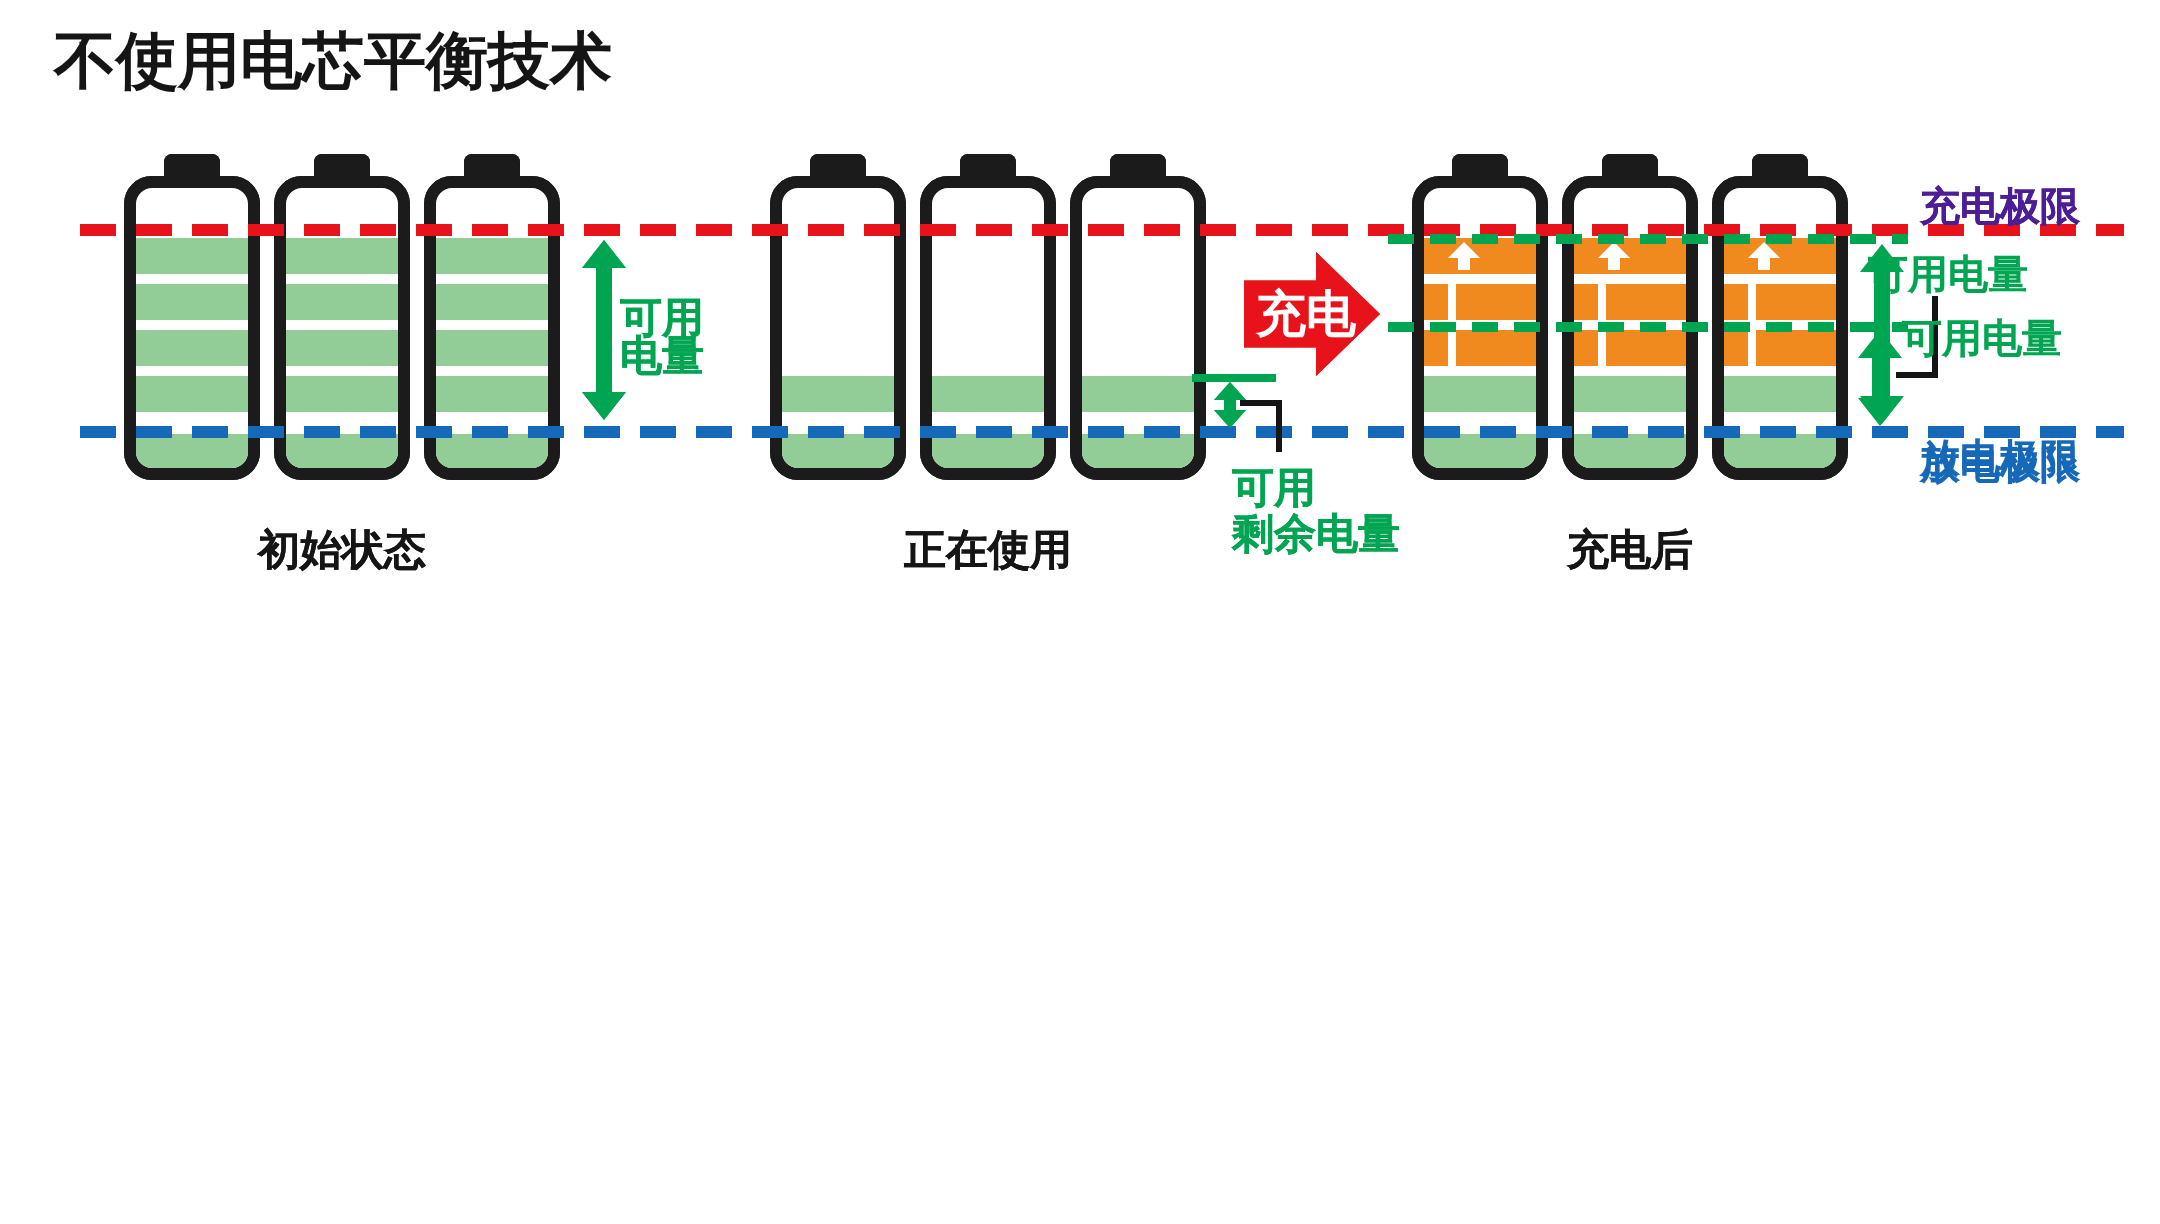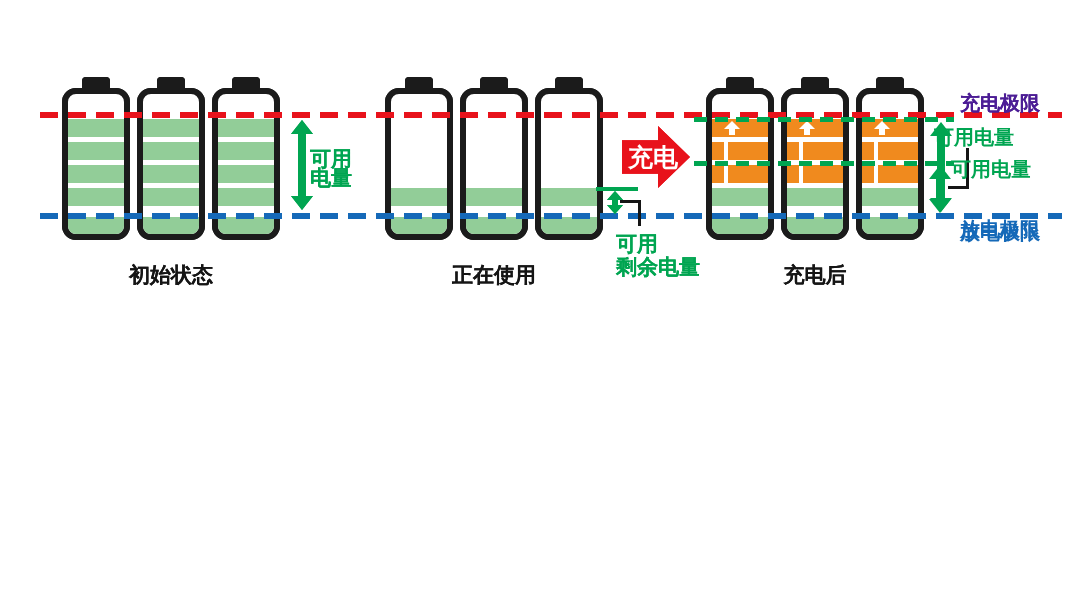--- a/index.html
+++ b/index.html
@@ -69,20 +69,21 @@
     clip-path:polygon(0 23%,53% 23%,53% 0,100% 50%,53% 100%,53% 77%,0 77%);}
   .charge .txt{position:absolute;left:0;top:50%;transform:translateY(-50%);width:62px;text-align:center;
     color:#fff;font-size:25px;font-weight:bold;z-index:2;}
 </style>
 </head>
 <body>
 
 <div id="stage">
 
   <div class="section" id="sec0">
+    <div class="sec-title">不使用电芯平衡技术</div>
 
     <div class="hline red"></div>
     <div class="hline blue"></div>
     <div class="gdash"></div>
 
     <div id="bat0">
         <div class="battery" style="left: 62px;">
           <div class="cap"></div>
           <div class="bbody">
             <div class="seg" style="top: 25px; height: 18px; background: rgb(146, 205, 152);"></div>

